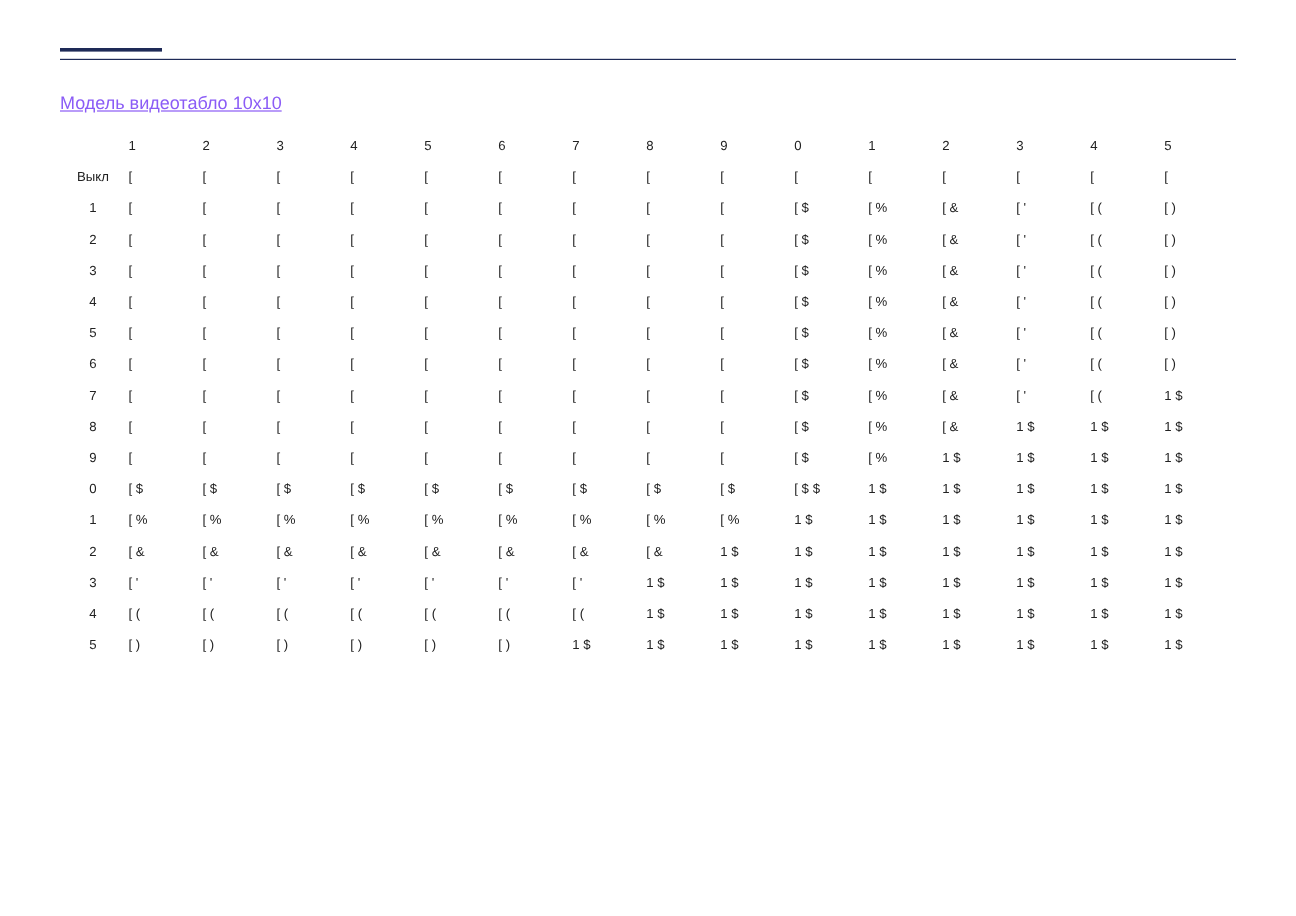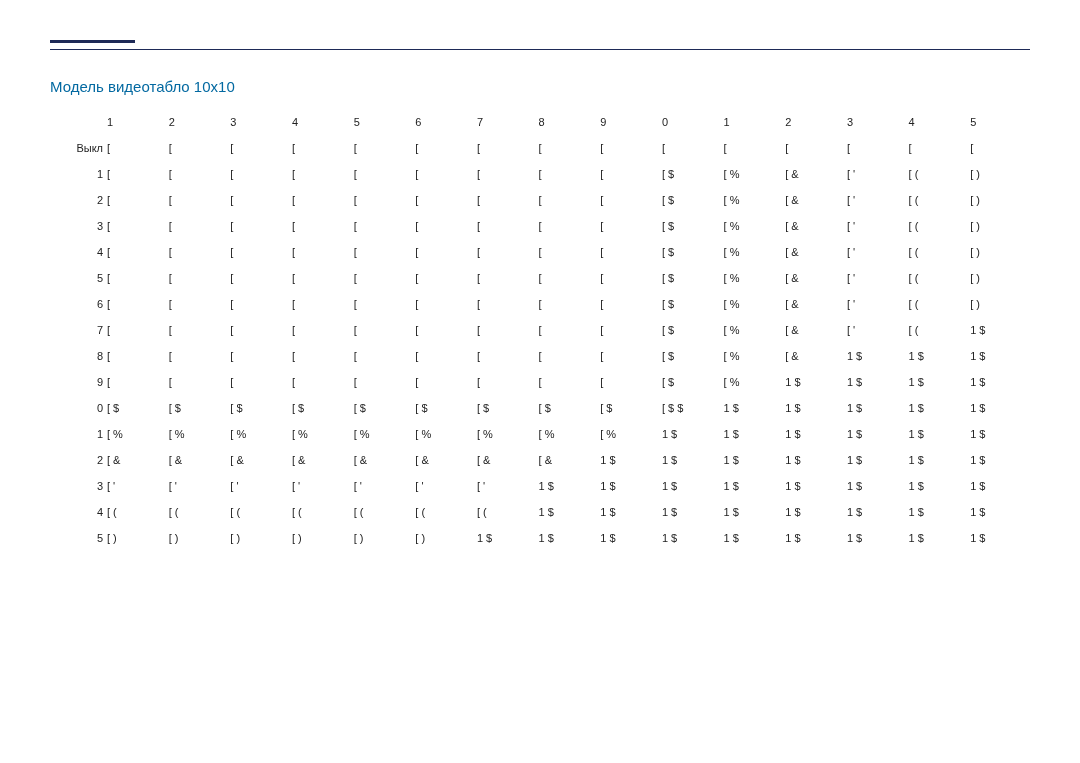--- a/index.html
+++ b/index.html
@@ -17,37 +17,38 @@
     }
     .subrule {
       border-top: 1px solid #1e2a57;
       width: 100%;
       margin-bottom: 28px;
     }
     .title {
       font-size: 15px;
       font-weight: 400;
       margin-bottom: 14px;
-      color: #0369a1;
+      color: #8b5cf6;
+      text-decoration: underline;
     }
     table {
       border-collapse: collapse;
       width: 100%;
       table-layout: fixed;
     }
     th, td {
       text-align: left;
       padding: 7px 2px;
       font-weight: normal;
       font-size: 11px;
       white-space: nowrap;
     }
     th.rowhead, td.rowhead {
       width: 55px;
-      text-align: right;
+      text-align: center;
     }
     thead th { font-size: 11px; }
   </style>
 </head>
 <body>
 
 <div class="rule"></div>
 <div class="subrule"></div>
 
 <div class="title">Модель видеотабло 10x10</div>

